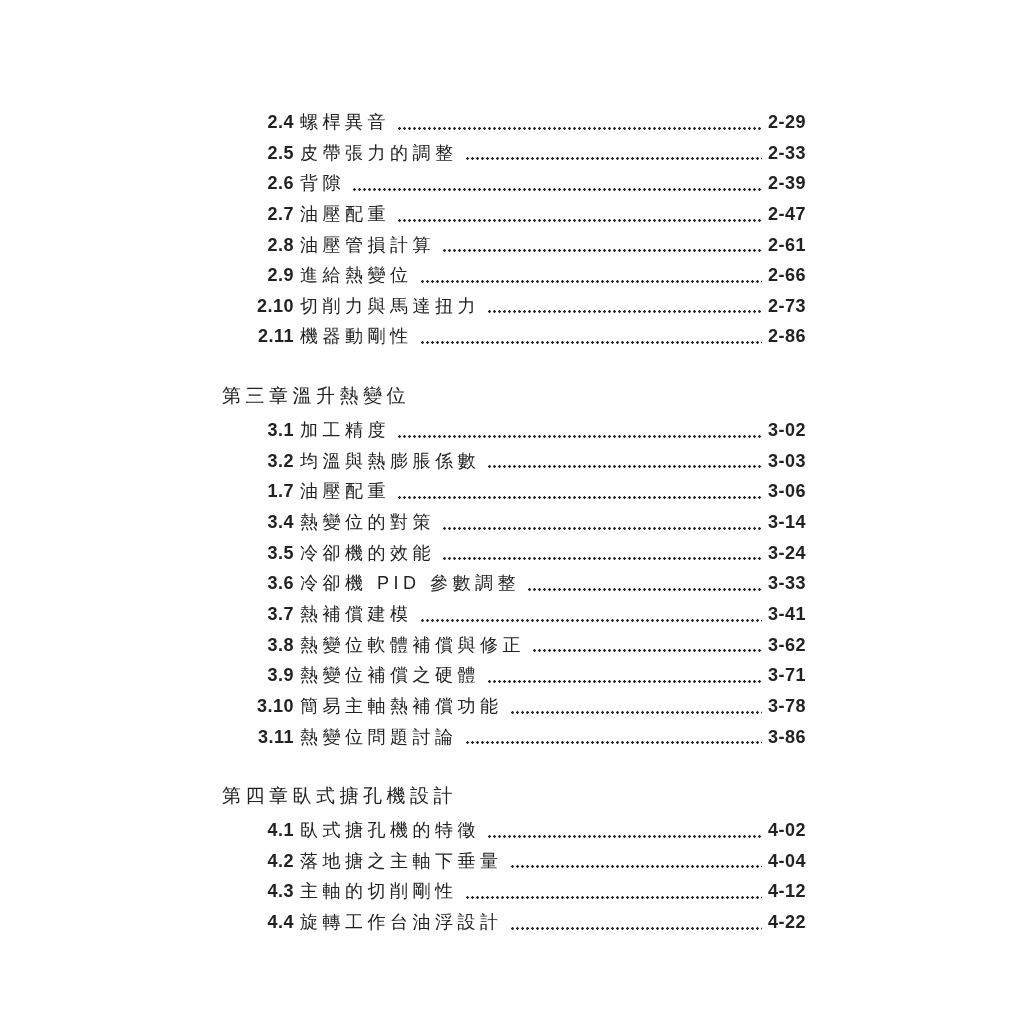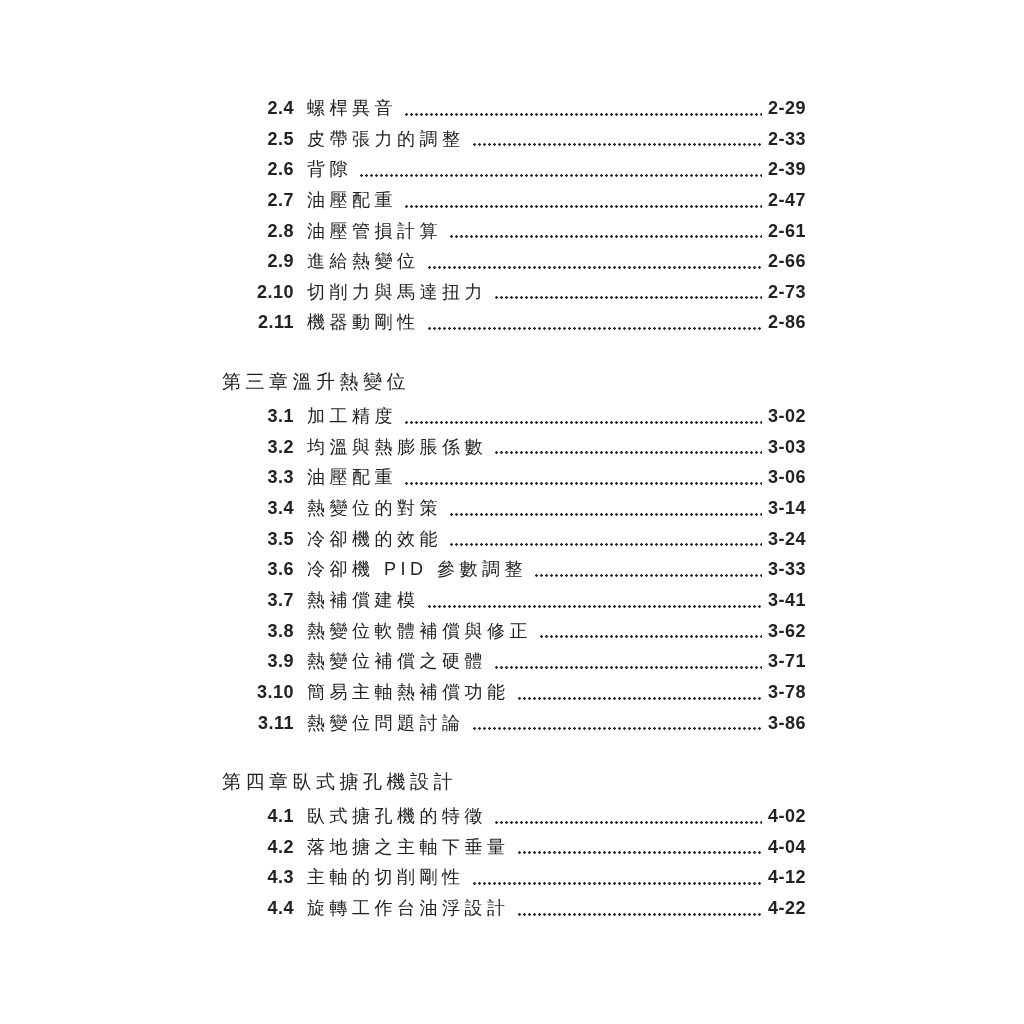--- a/index.html
+++ b/index.html
@@ -14,21 +14,21 @@
   }
   .page {
     position: relative;
     width: 1024px;
     height: 1024px;
     background: #ffffff;
   }
   .toc {
     position: absolute;
     left: 222px;
-    top: 93px;
+    top: 107px;
     width: 594px;
   }
   .toc-section { }
   .chapter-heading {
     height: 31px;
     line-height: 31px;
     margin-top: 28px;
     margin-bottom: 4px;
     font-size: 19px;
     white-space: nowrap;
@@ -52,21 +52,21 @@
   }
   .num {
     flex: none;
     width: 72px;
     text-align: right;
     font-weight: 600;
     letter-spacing: 0.5px;
   }
   .title {
     flex: none;
-    margin-left: 13px;
+    margin-left: 6px;
     letter-spacing: 4.5px;
     white-space: nowrap;
     font-weight: 500;
   }
   .leader {
     flex: 1 1 auto;
     min-width: 12px;
     align-self: flex-end;
     height: 3px;
     margin: 0 6px 8px 8px;
@@ -157,21 +157,21 @@
   </div>
 
   <div class="toc-row">
     <span class="num">3.2</span>
     <span class="title">均溫與熱膨脹係數</span>
     <span class="leader"></span>
     <span class="pagenum">3-03</span>
   </div>
 
   <div class="toc-row">
-    <span class="num">3.3</span>
+    <span class="num">1.7</span>
     <span class="title">油壓配重</span>
     <span class="leader"></span>
     <span class="pagenum">3-06</span>
   </div>
 
   <div class="toc-row">
     <span class="num">3.4</span>
     <span class="title">熱變位的對策</span>
     <span class="leader"></span>
     <span class="pagenum">3-14</span>

